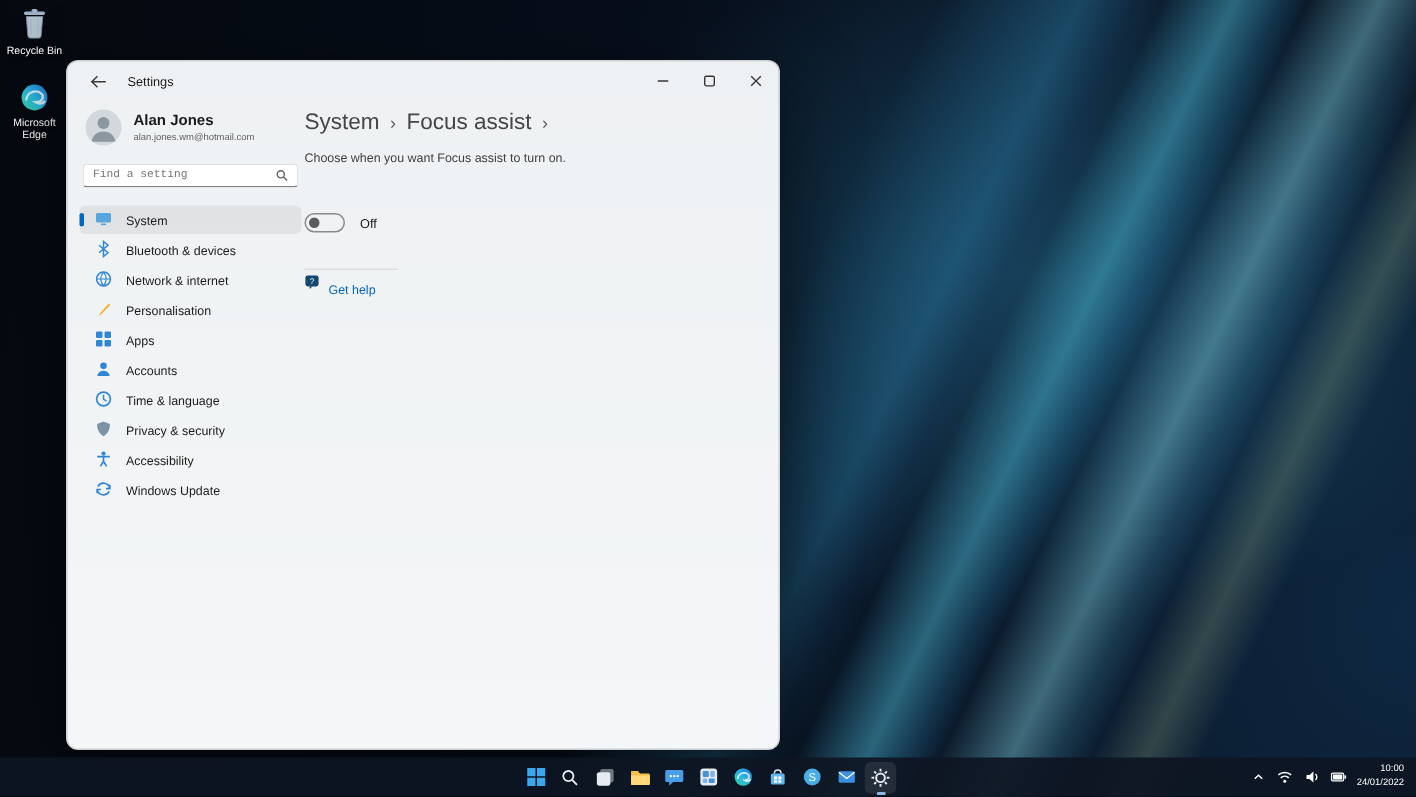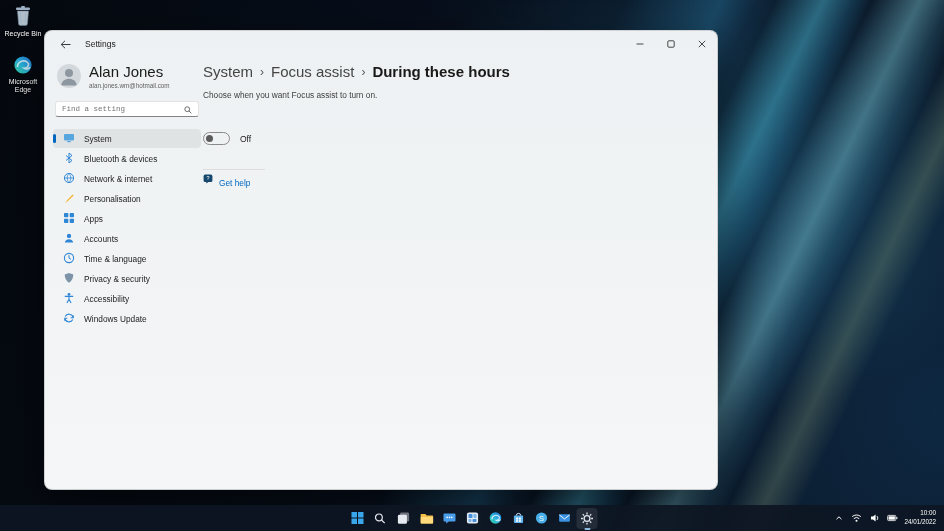--- a/index.html
+++ b/index.html
@@ -34,38 +34,38 @@
     display: flex; flex-direction: column; align-items: center; gap: 2px;
     color: #fff; font-size: 7px; text-align: center;
     text-shadow: 0 1px 2px rgba(0,0,0,.9); cursor: default;
   }
   #icon-recycle { left: 0; top: 5px; }
   #icon-edge { left: 0; top: 55px; }
   .desktop-icon .lbl { line-height: 1.15; max-width: 44px; }
 
   
   .win {
-    position: absolute; left: 44px; top: 30px; width: 674px; height: 460px;
+    position: absolute; left: 44px; top: 40px; width: 476px; height: 460px;
     background: linear-gradient(180deg,#eef1f3,#f4f6f7);
     border: 1px solid rgba(0,0,0,0.15);
     border-radius: 8px;
     box-shadow: 0 18px 50px rgba(0,0,0,0.55);
     overflow: hidden;
   }
   .titlebar { height: 26px; display: flex; align-items: center; padding-left: 8px; }
   .back-btn { width: 24px; height: 20px; display: flex; align-items: center; justify-content: center; border-radius: 4px; color:#3a3a3a; }
   .title { font-size: 8.5px; color: #1a1a1a; margin-left: 8px; }
   .win-controls { margin-left: auto; display: flex; height: 100%; }
   .win-btn { width: 31px; height: 100%; display: flex; align-items: center; justify-content: center; color:#333; }
 
   
   .sidebar { position: absolute; left: 8px; top: 28px; width: 148px; }
   .profile { display: flex; align-items: center; gap: 8px; padding: 4px 4px; }
   .avatar { width: 24px; height: 24px; border-radius: 50%; background:#d3d8dc; overflow: hidden; flex: none; }
-  .profile-name { font-size: 15px; font-weight: normal; color: #1a1a1a; }
+  .profile-name { font-size: 10px; font-weight: bold; color: #1a1a1a; }
   .profile-email { font-size: 6.3px; color: #5f5f5f; margin-top: 2px; }
   .searchbox {
     margin: 8px 2px 0; height: 16px; background: #fff;
     border: 1px solid #e3e3e3; border-bottom: 1px solid #838383;
     border-radius: 3px; display: flex; align-items: center; padding: 0 6px; gap: 4px;
   }
   .searchbox input {
     border: none; outline: none; flex: 1; min-width: 0;
     font-size: 7.5px; color: #333; background: transparent;
     font-family: Liberation Mono, monospace;
@@ -282,21 +282,20 @@
       </div>
     </div>
   </div>
 
   <div class="content">
     <div class="breadcrumb">
       <span class="crumb">System</span>
       <span class="sep">›</span>
       <span class="crumb">Focus assist</span>
       <span class="sep">›</span>
-      <span class="crumb current">During these hours</span>
     </div>
 
     <div class="description">Choose when you want Focus assist to turn on.</div>
 
     <div class="toggle-row">
       <div class="toggle">
         <div class="knob"></div>
       </div>
       <span class="toggle-label">Off</span>
     </div>

